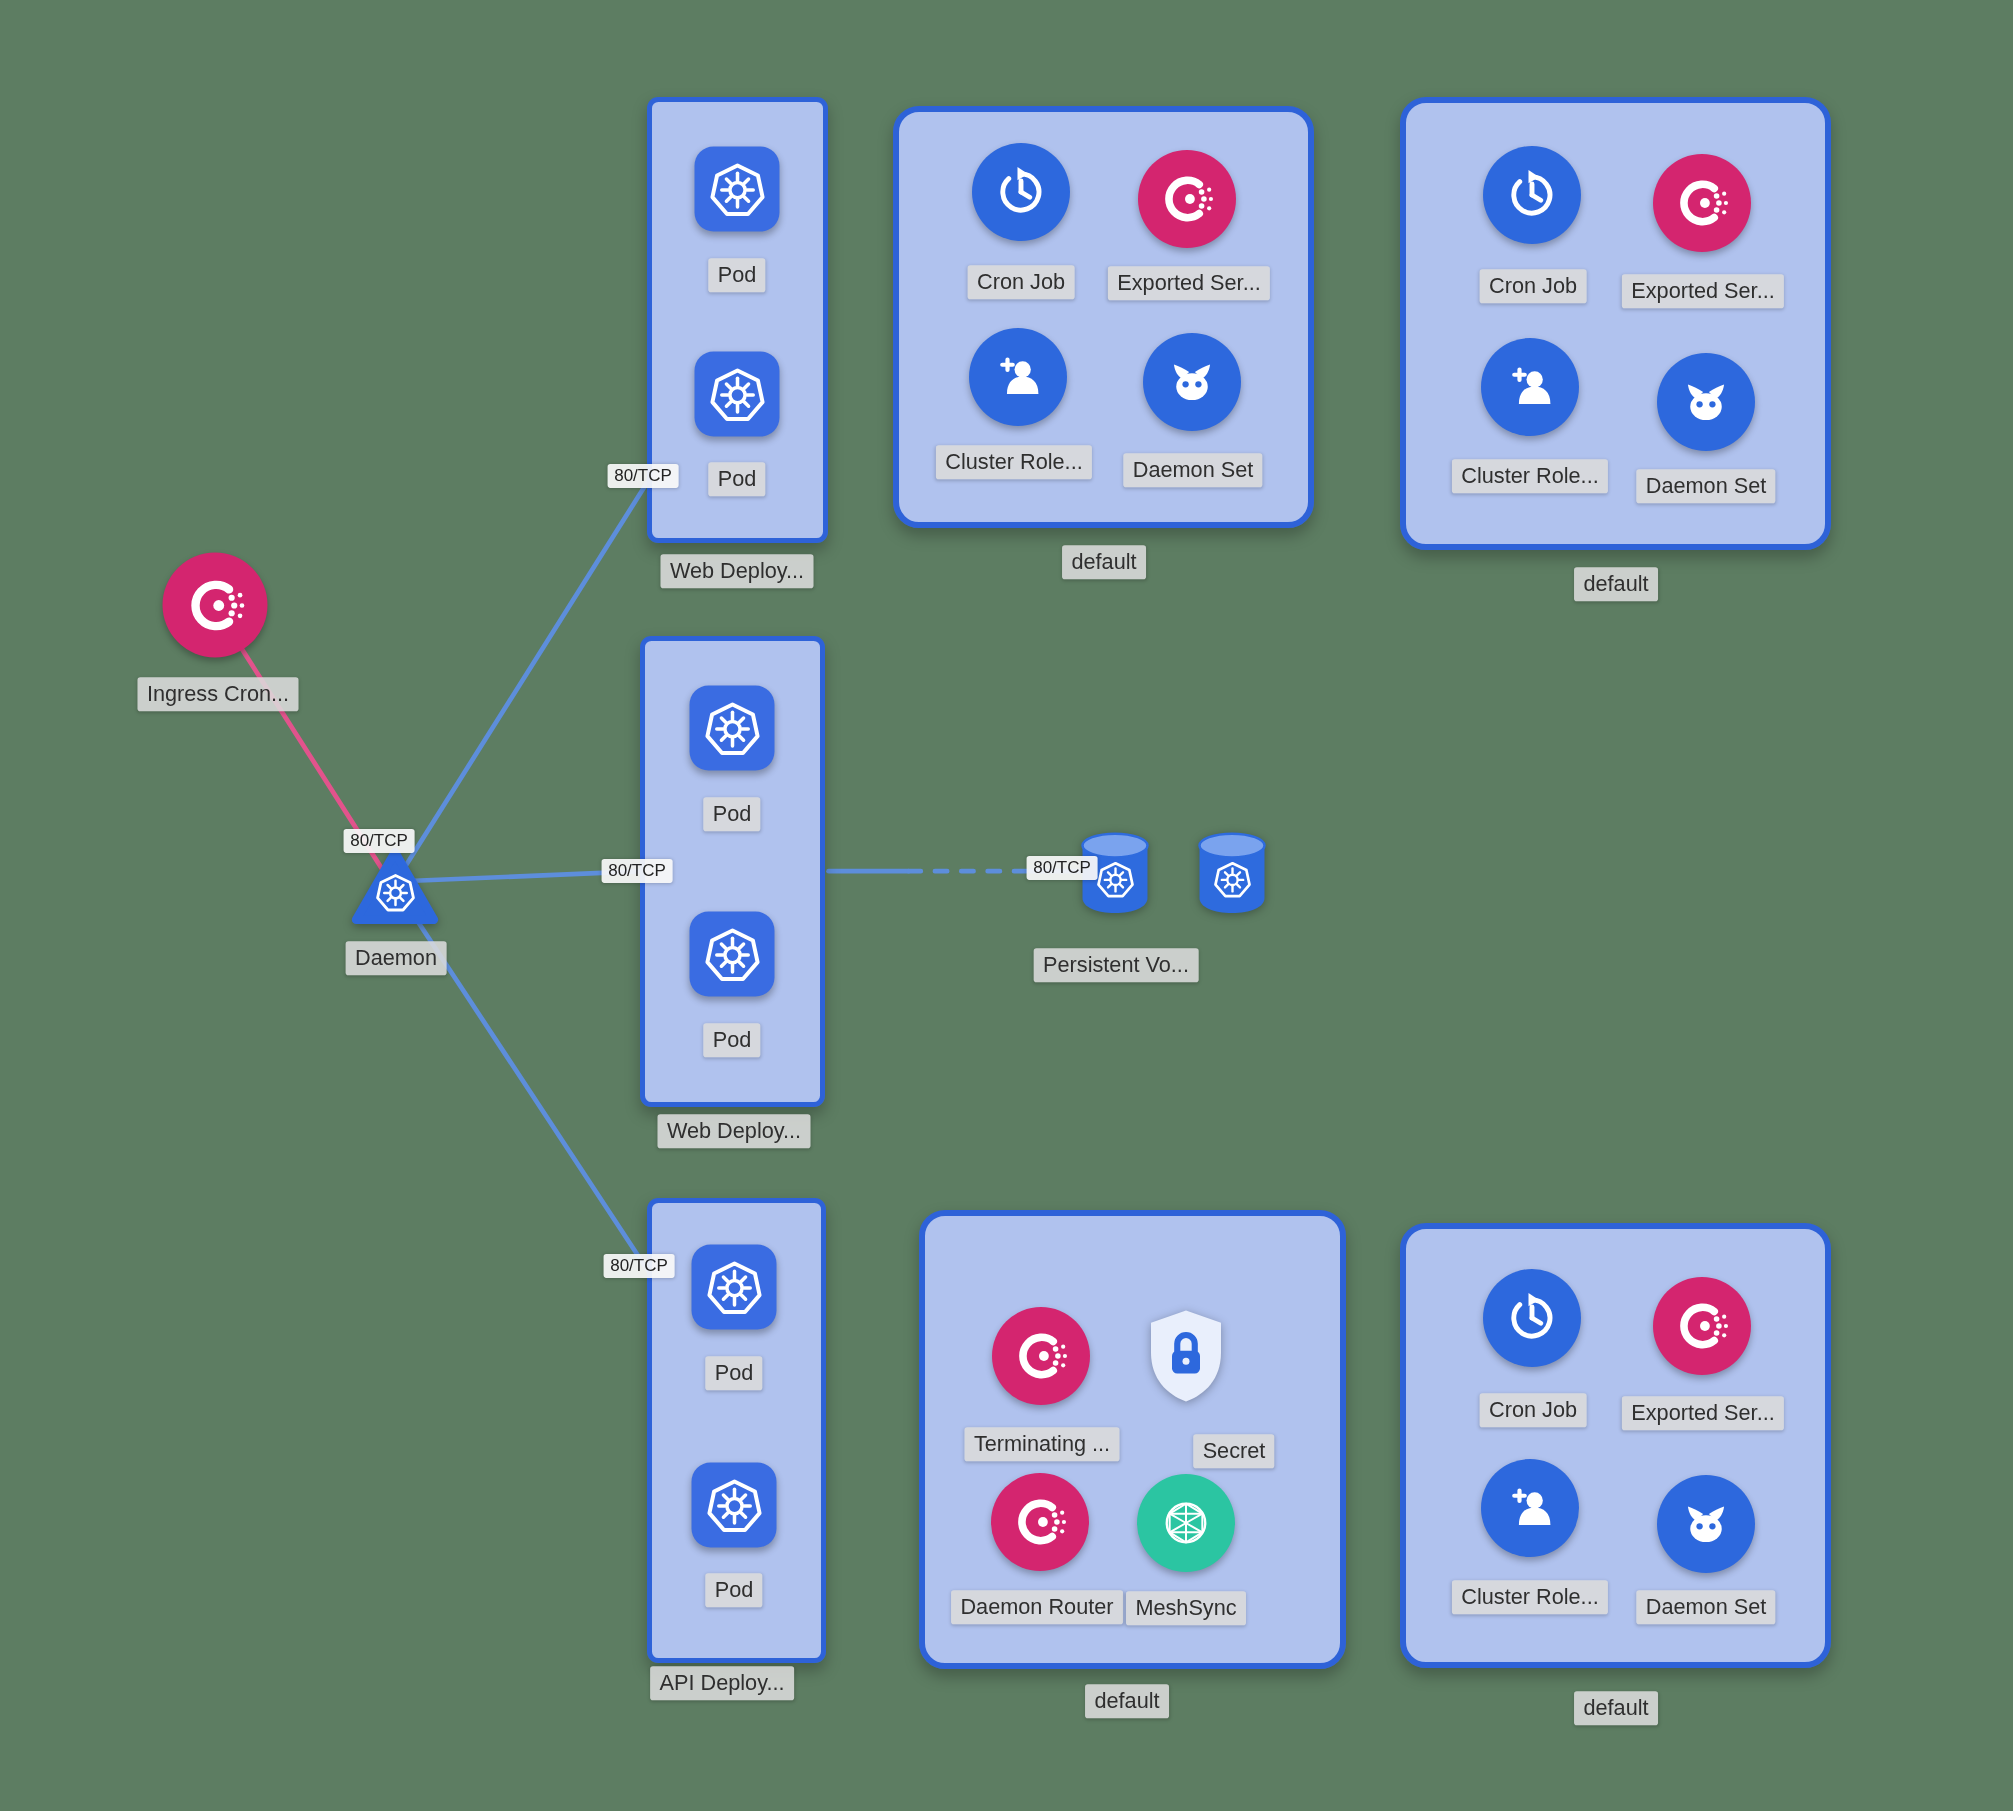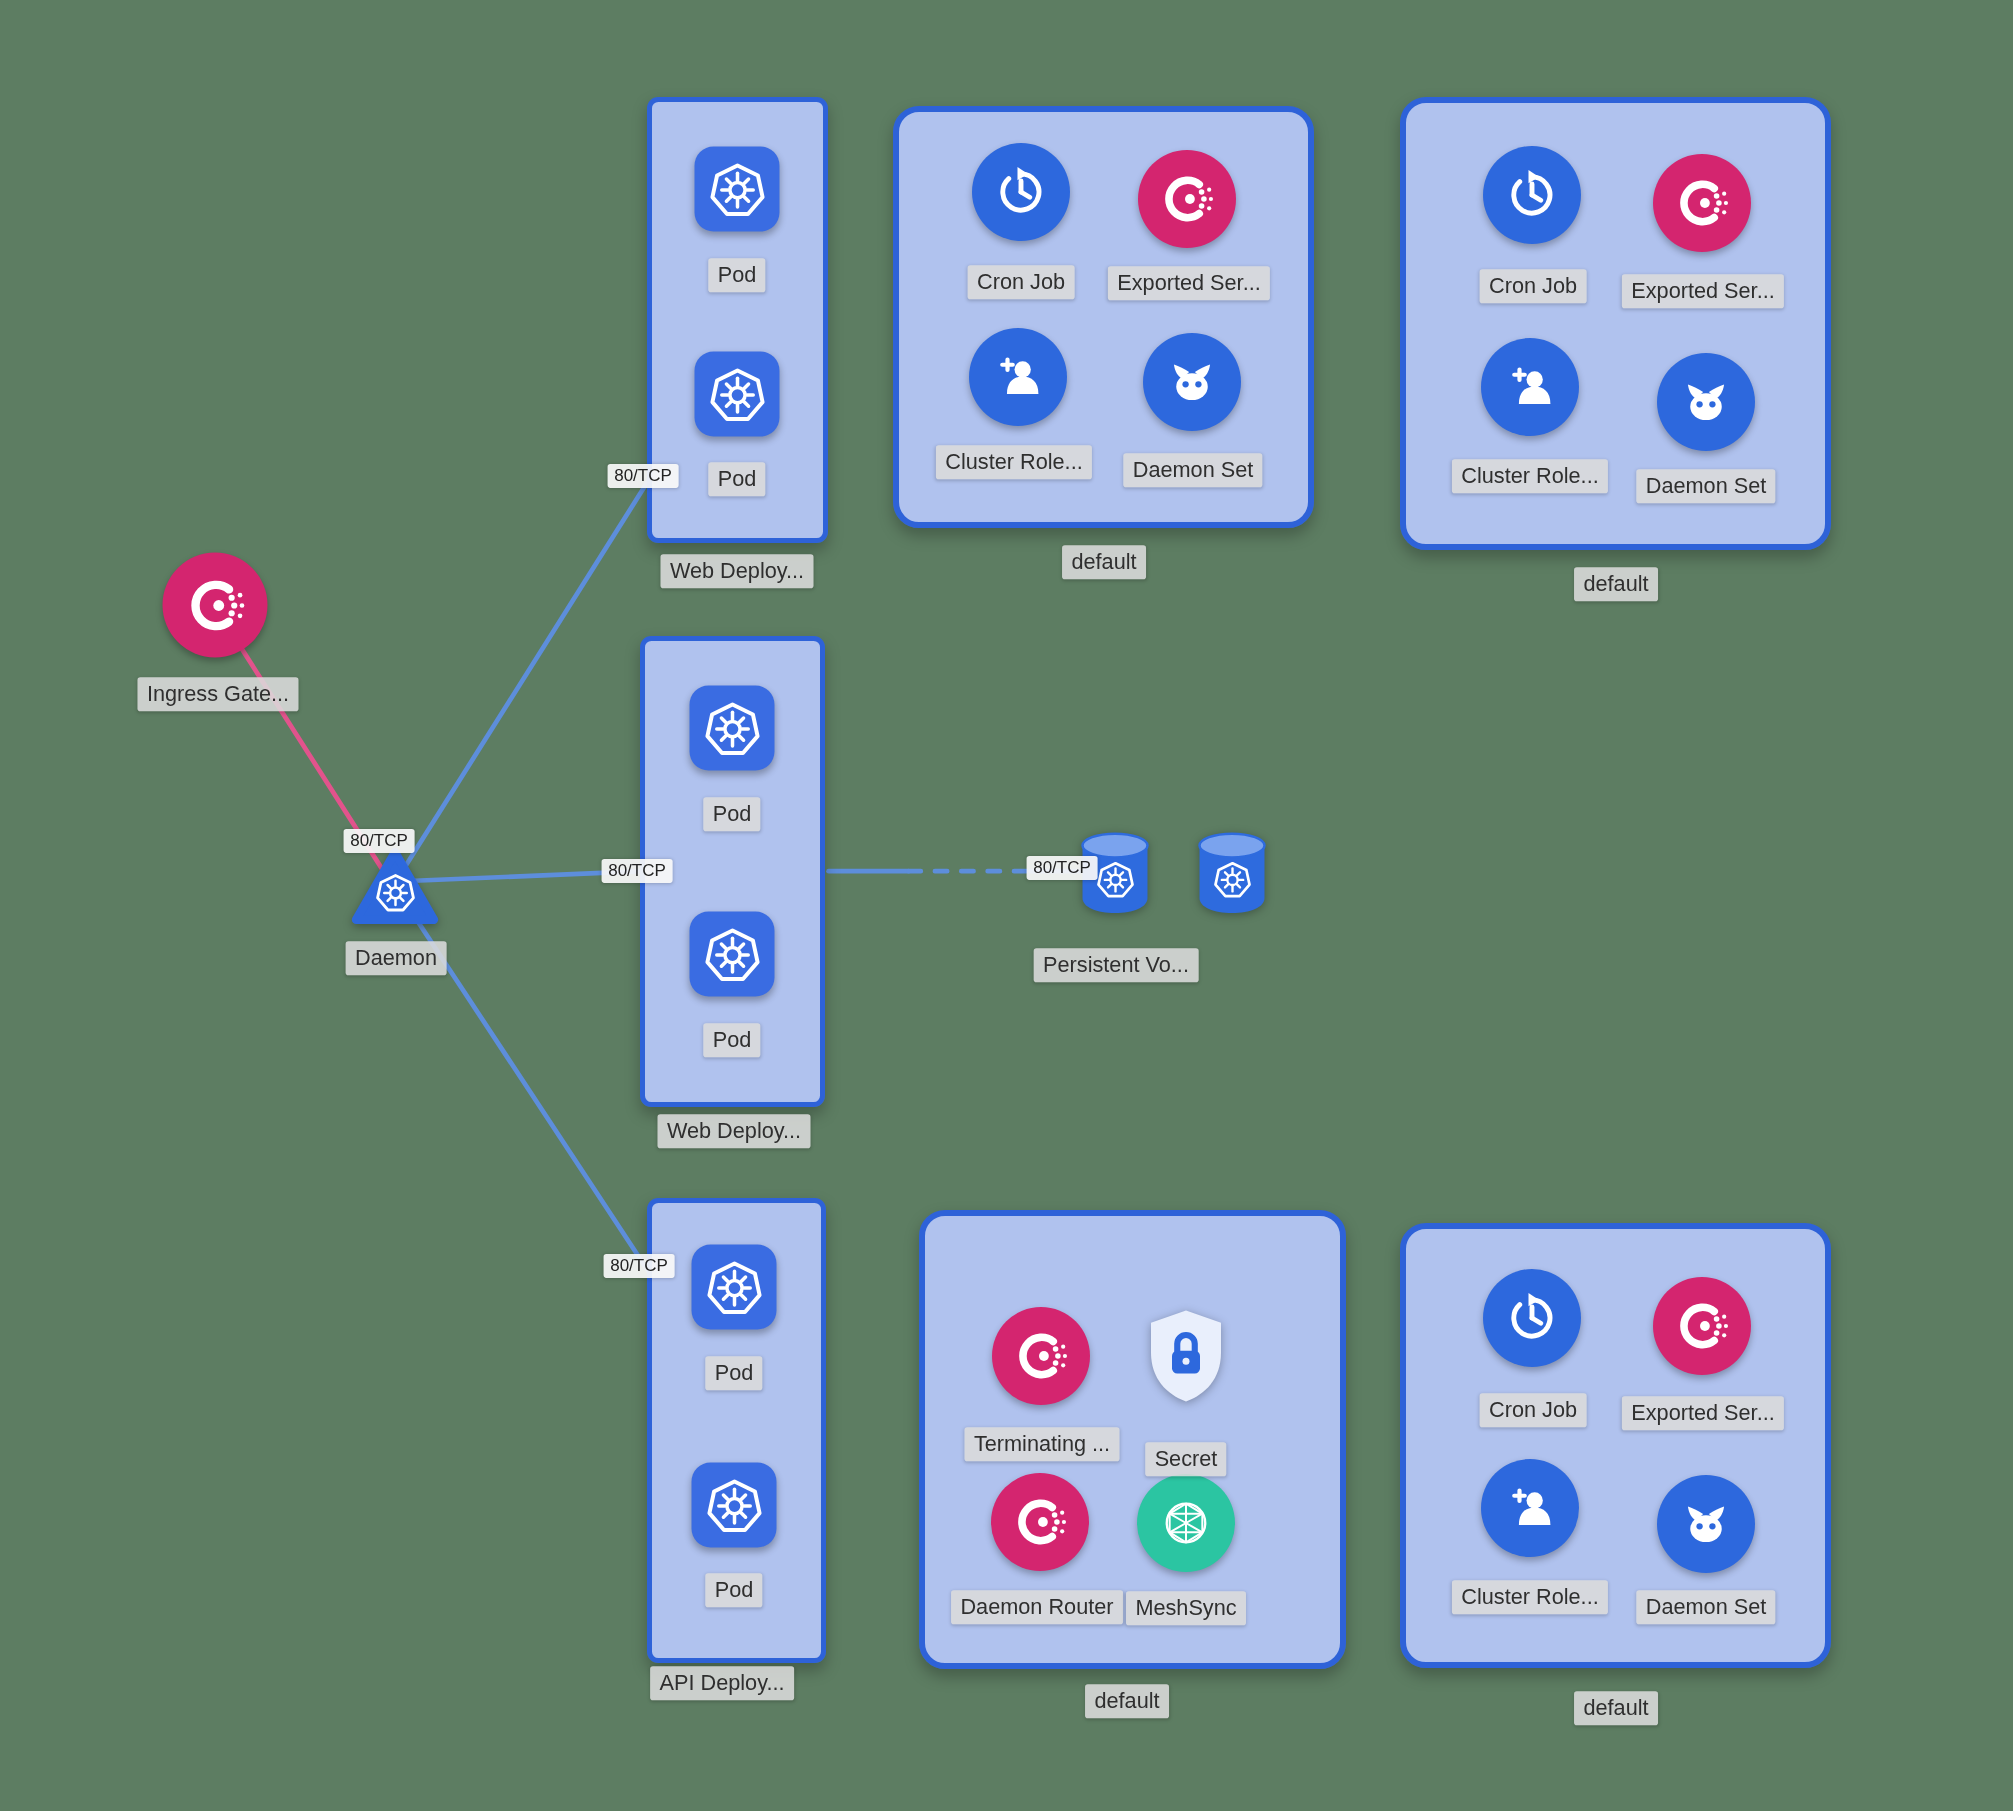--- a/index.html
+++ b/index.html
@@ -118,21 +118,21 @@
   <div class="groupbox" style="left:893px; top:106px; width:421px; height:422px;"></div>
   <div class="groupbox" style="left:1400px; top:97px; width:431px; height:453px;"></div>
   <div class="groupbox" style="left:919px; top:1210px; width:427px; height:459px;"></div>
   <div class="groupbox" style="left:1400px; top:1223px; width:431px; height:445px;"></div>
 
   <div class="circle pink lg" style="left:215px; top:605px;">
     <svg class="icon-svg lg" viewBox="0 0 66 66" width="62" height="62">
         <use href="#sym-consul"></use>
       </svg>
   </div>
-  <div class="chip" style="left:218px; top:694px;">Ingress Gate...</div>
+  <div class="chip" style="left:218px; top:694px;">Ingress Cron...</div>
 
   <div class="service" style="left:395px; top:886px;">
     <svg class="tri-svg" viewBox="0 0 60 54">
       <path d="M30 4 L56.5 50 H3.5 Z" fill="#2d68dd" stroke="#2d68dd" stroke-width="6" stroke-linejoin="round"></path>
     </svg>
     <svg class="tri-wheel" viewBox="0 0 42 42" width="40" height="40">
         <use href="#sym-k8s"></use>
       </svg>
   </div>
   <div class="chip" style="left:396px; top:958px;">Daemon</div>
@@ -261,21 +261,21 @@
   </div>
   <div class="chip" style="left:1042px; top:1444px;">Terminating ...</div>
   <div class="shield" style="left:1186px; top:1356px;">
     <svg class="shield-svg" viewBox="0 0 48 56">
       <path d="M24 2 L44 9 V26 C44 41 35 50 24 54 C13 50 4 41 4 26 V9 Z" fill="#e9effc"></path>
       <rect x="16" y="25" width="16" height="13" rx="3" fill="#2d68dd"></rect>
       <path d="M19 26 v-5 a5 5 0 0 1 10 0 v5" fill="none" stroke="#2d68dd" stroke-width="3.5"></path>
       <circle cx="24" cy="31" r="2" fill="#e9effc"></circle>
     </svg>
   </div>
-  <div class="chip" style="left:1186px; top:1451px;margin-top:8px;">Secret</div>
+  <div class="chip" style="left:1234px; top:1451px;">Secret</div>
   <div class="circle pink" style="left:1040px; top:1522px;">
     <svg class="icon-svg" viewBox="0 0 60 60" width="56" height="56">
         <use href="#sym-consul"></use>
       </svg>
   </div>
   <div class="chip" style="left:1037px; top:1607px;">Daemon Router</div>
   <div class="circle teal" style="left:1186px; top:1523px;">
     <svg class="icon-svg" viewBox="0 0 60 60" width="56" height="56">
         <use href="#sym-mesh"></use>
       </svg>

